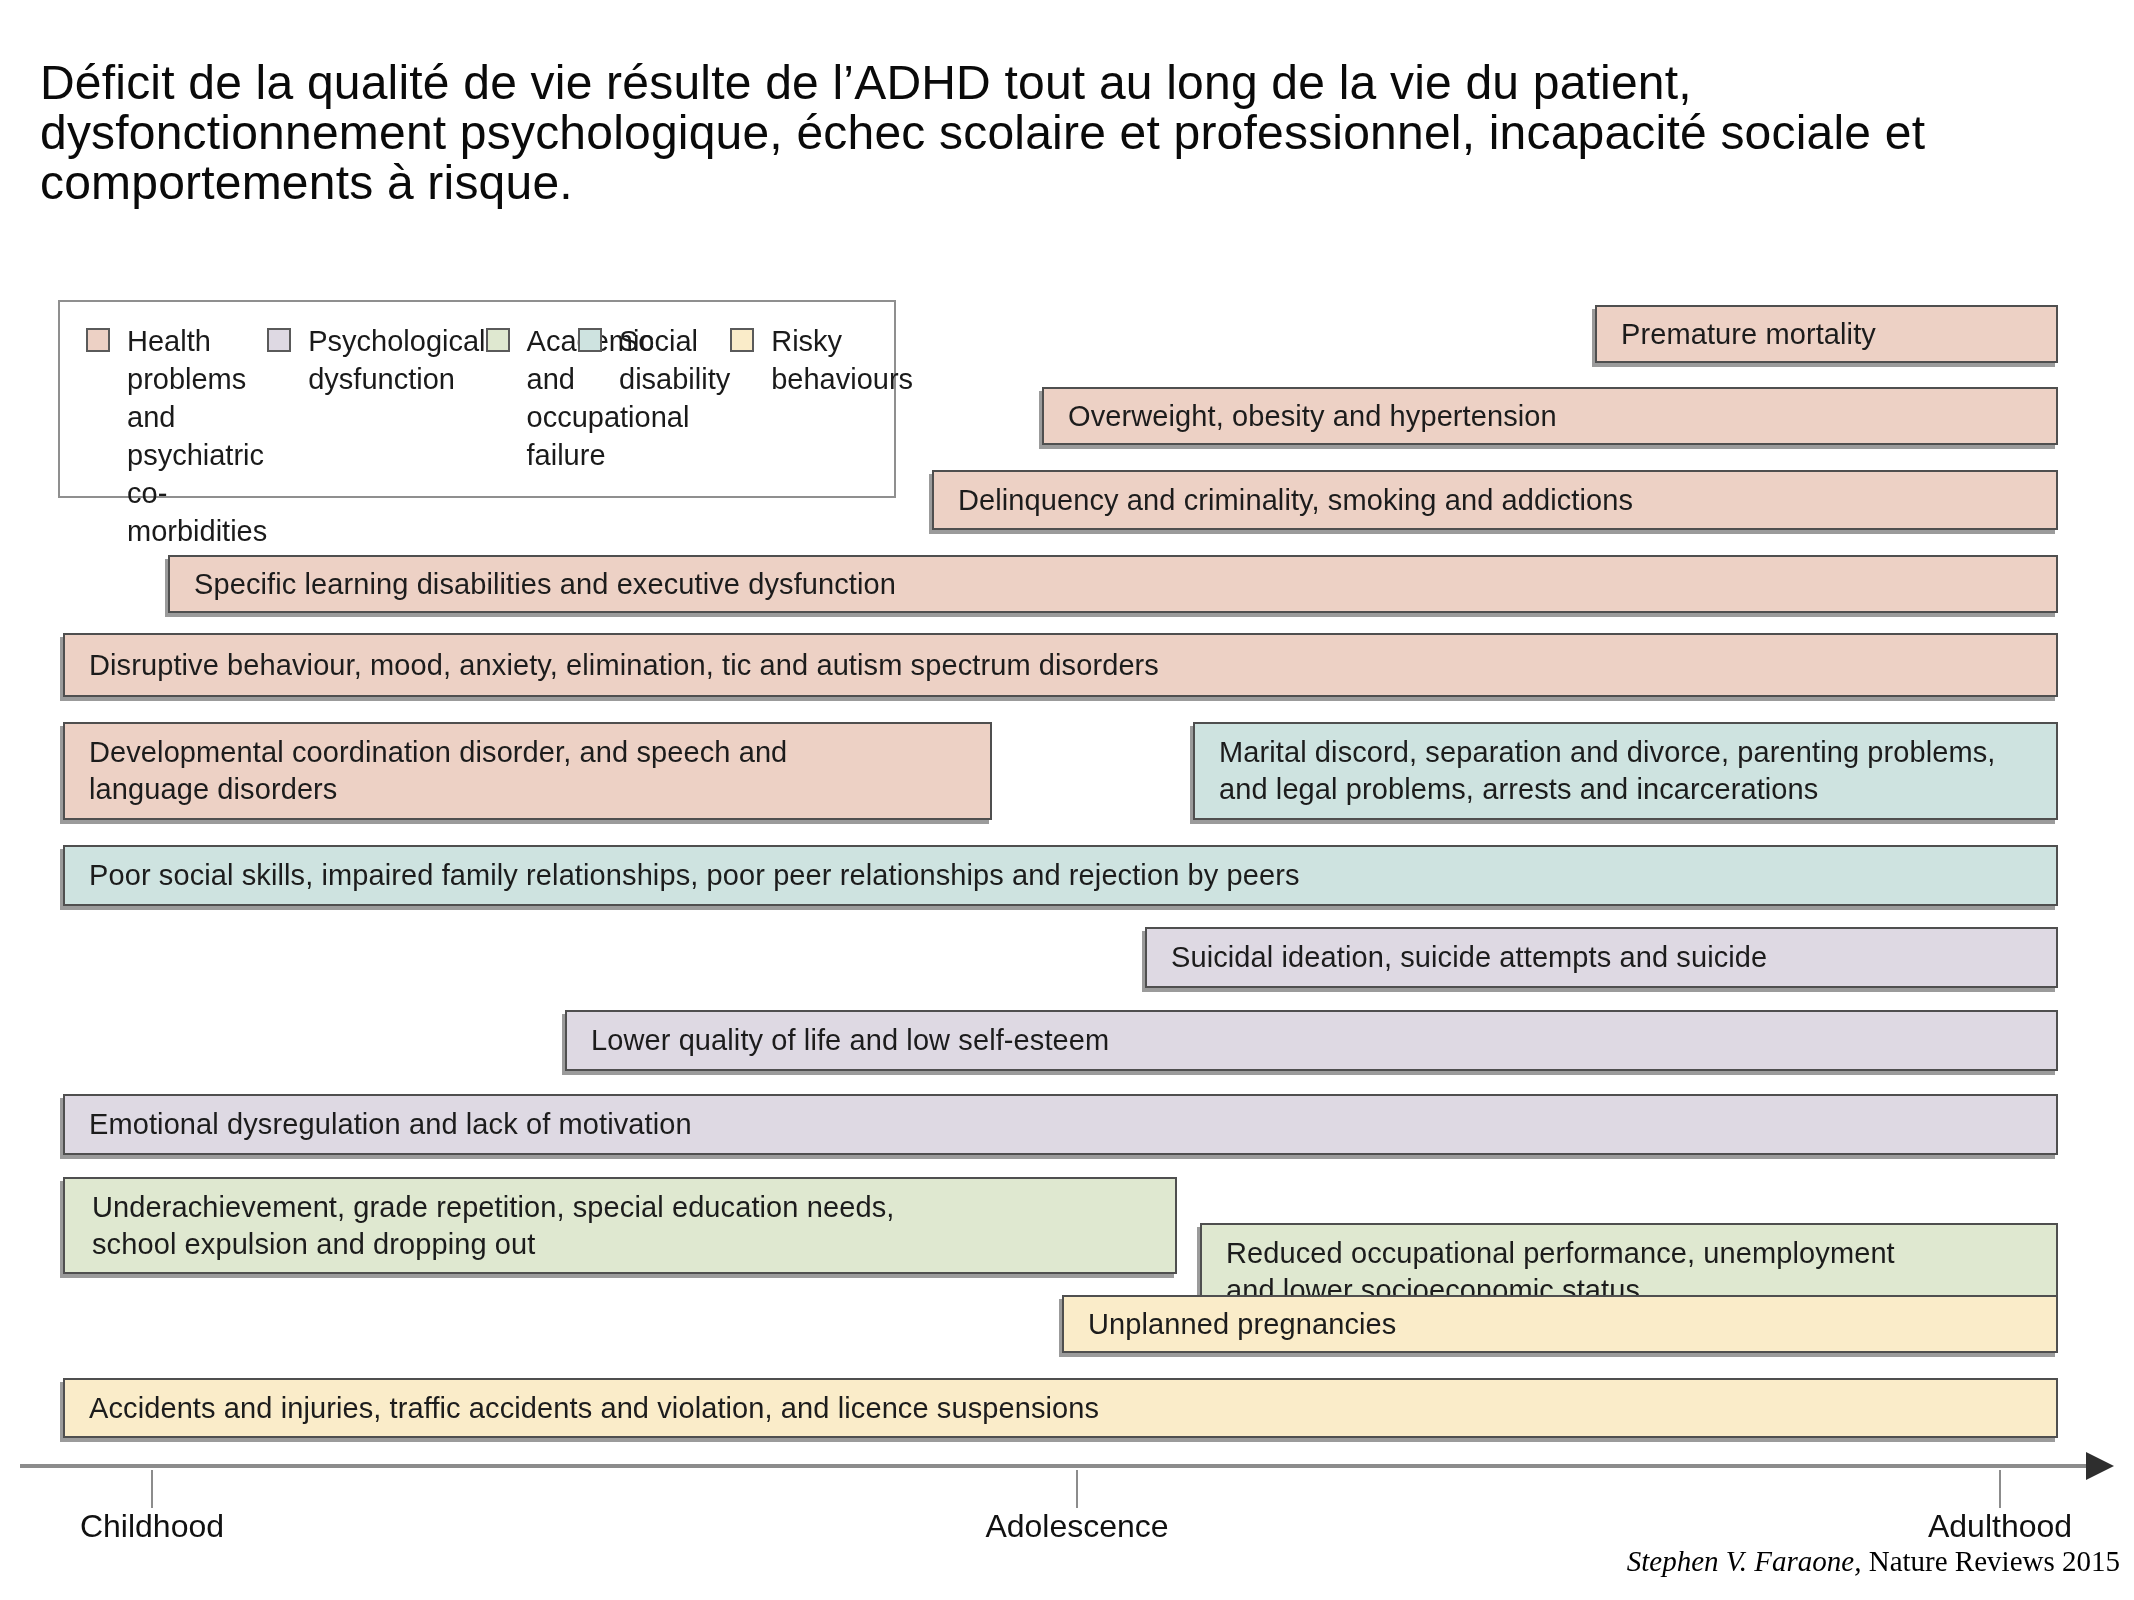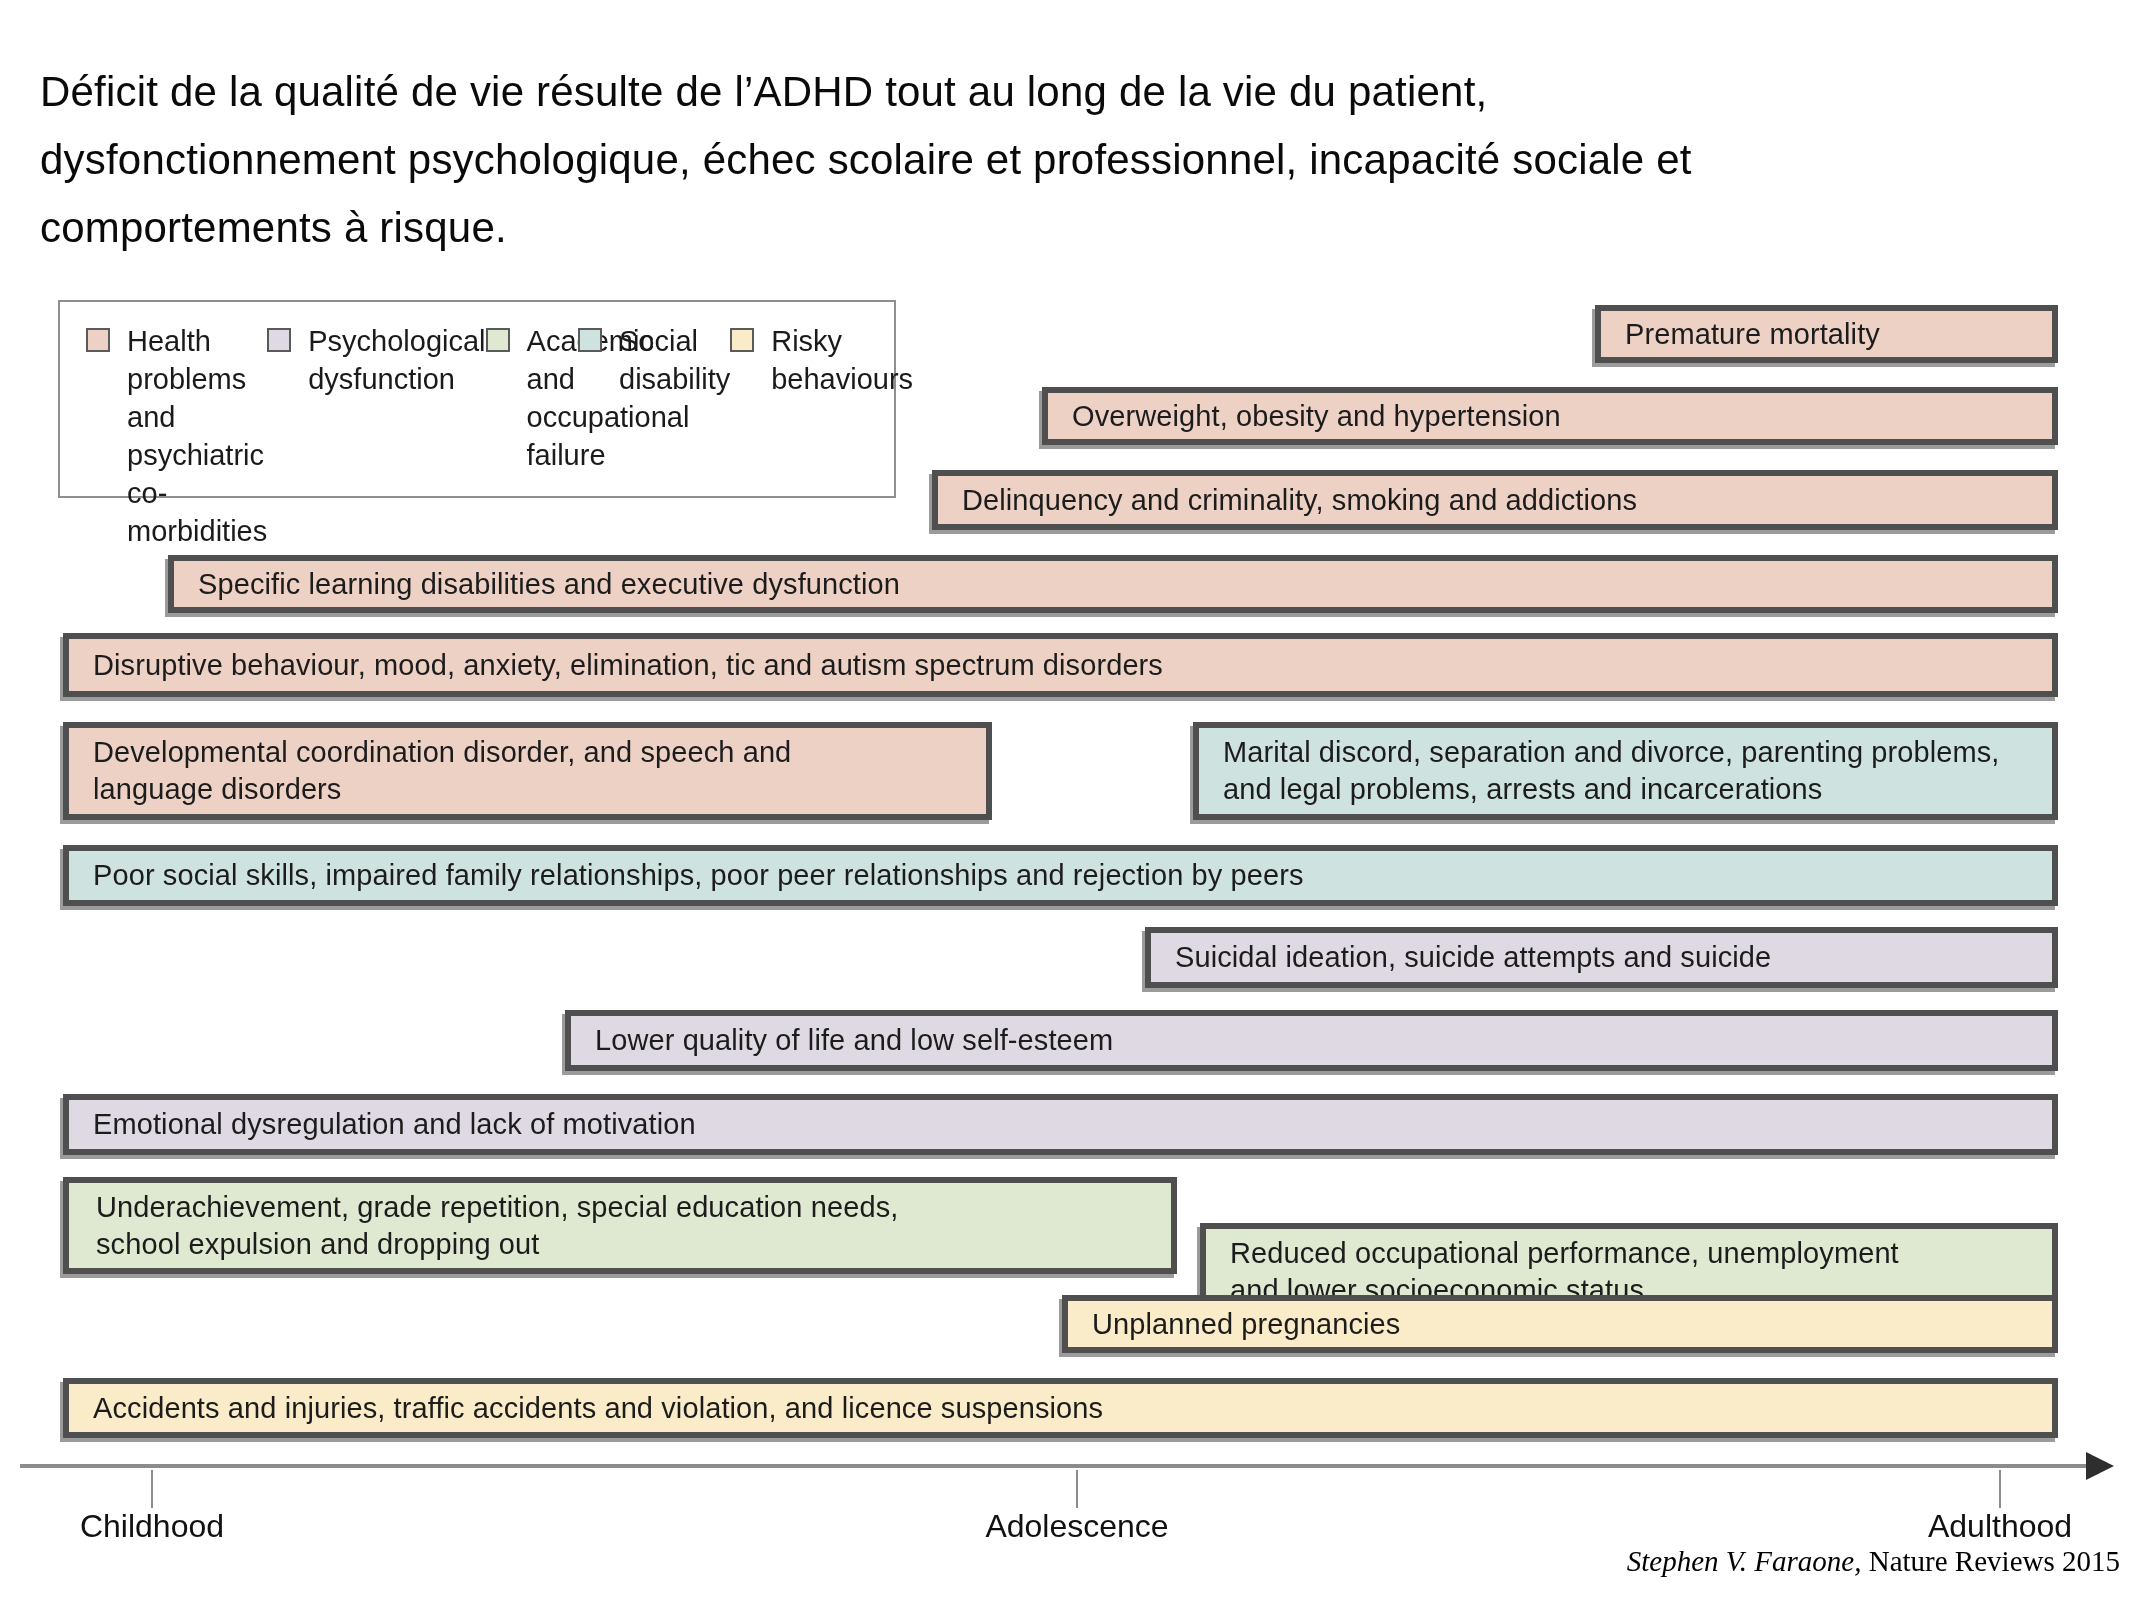--- a/index.html
+++ b/index.html
@@ -8,22 +8,22 @@
     width: 2134px;
     height: 1600px;
     background: #ffffff;
     font-family: "Liberation Sans", sans-serif;
     overflow: hidden;
   }
   .title {
     position: absolute;
     left: 40px;
     top: 58px;
-    font-size: 42px;
-    line-height: 68px;
+    font-size: 48px;
+    line-height: 50px;
     color: #0a0a0a;
     white-space: pre-line;
     letter-spacing: 0.2px;
   }
   .legend {
     position: absolute;
     left: 58px;
     top: 300px;
     width: 838px;
     height: 198px;
@@ -49,21 +49,21 @@
     width: 24px; height: 24px;
     border: 2px solid #5a5a5a;
     flex: 0 0 auto;
     margin-top: 6px;
     box-sizing: border-box;
   }
   .legend-label { display: block; max-width: 430px; }
   .bar {
     position: absolute;
     box-sizing: border-box;
-    border: 6px solid #7f1d1d;
+    border: 2px solid #7f1d1d;
     display: flex;
     align-items: center;
     padding: 0 12px 0 24px;
     font-size: 29px;
     line-height: 37px;
     color: #1c1c1c;
     white-space: pre-line;
     letter-spacing: 0.1px;
   }
   .axis-line { position: absolute; left: 20px; top: 1464px; width: 2068px; height: 4px; }

